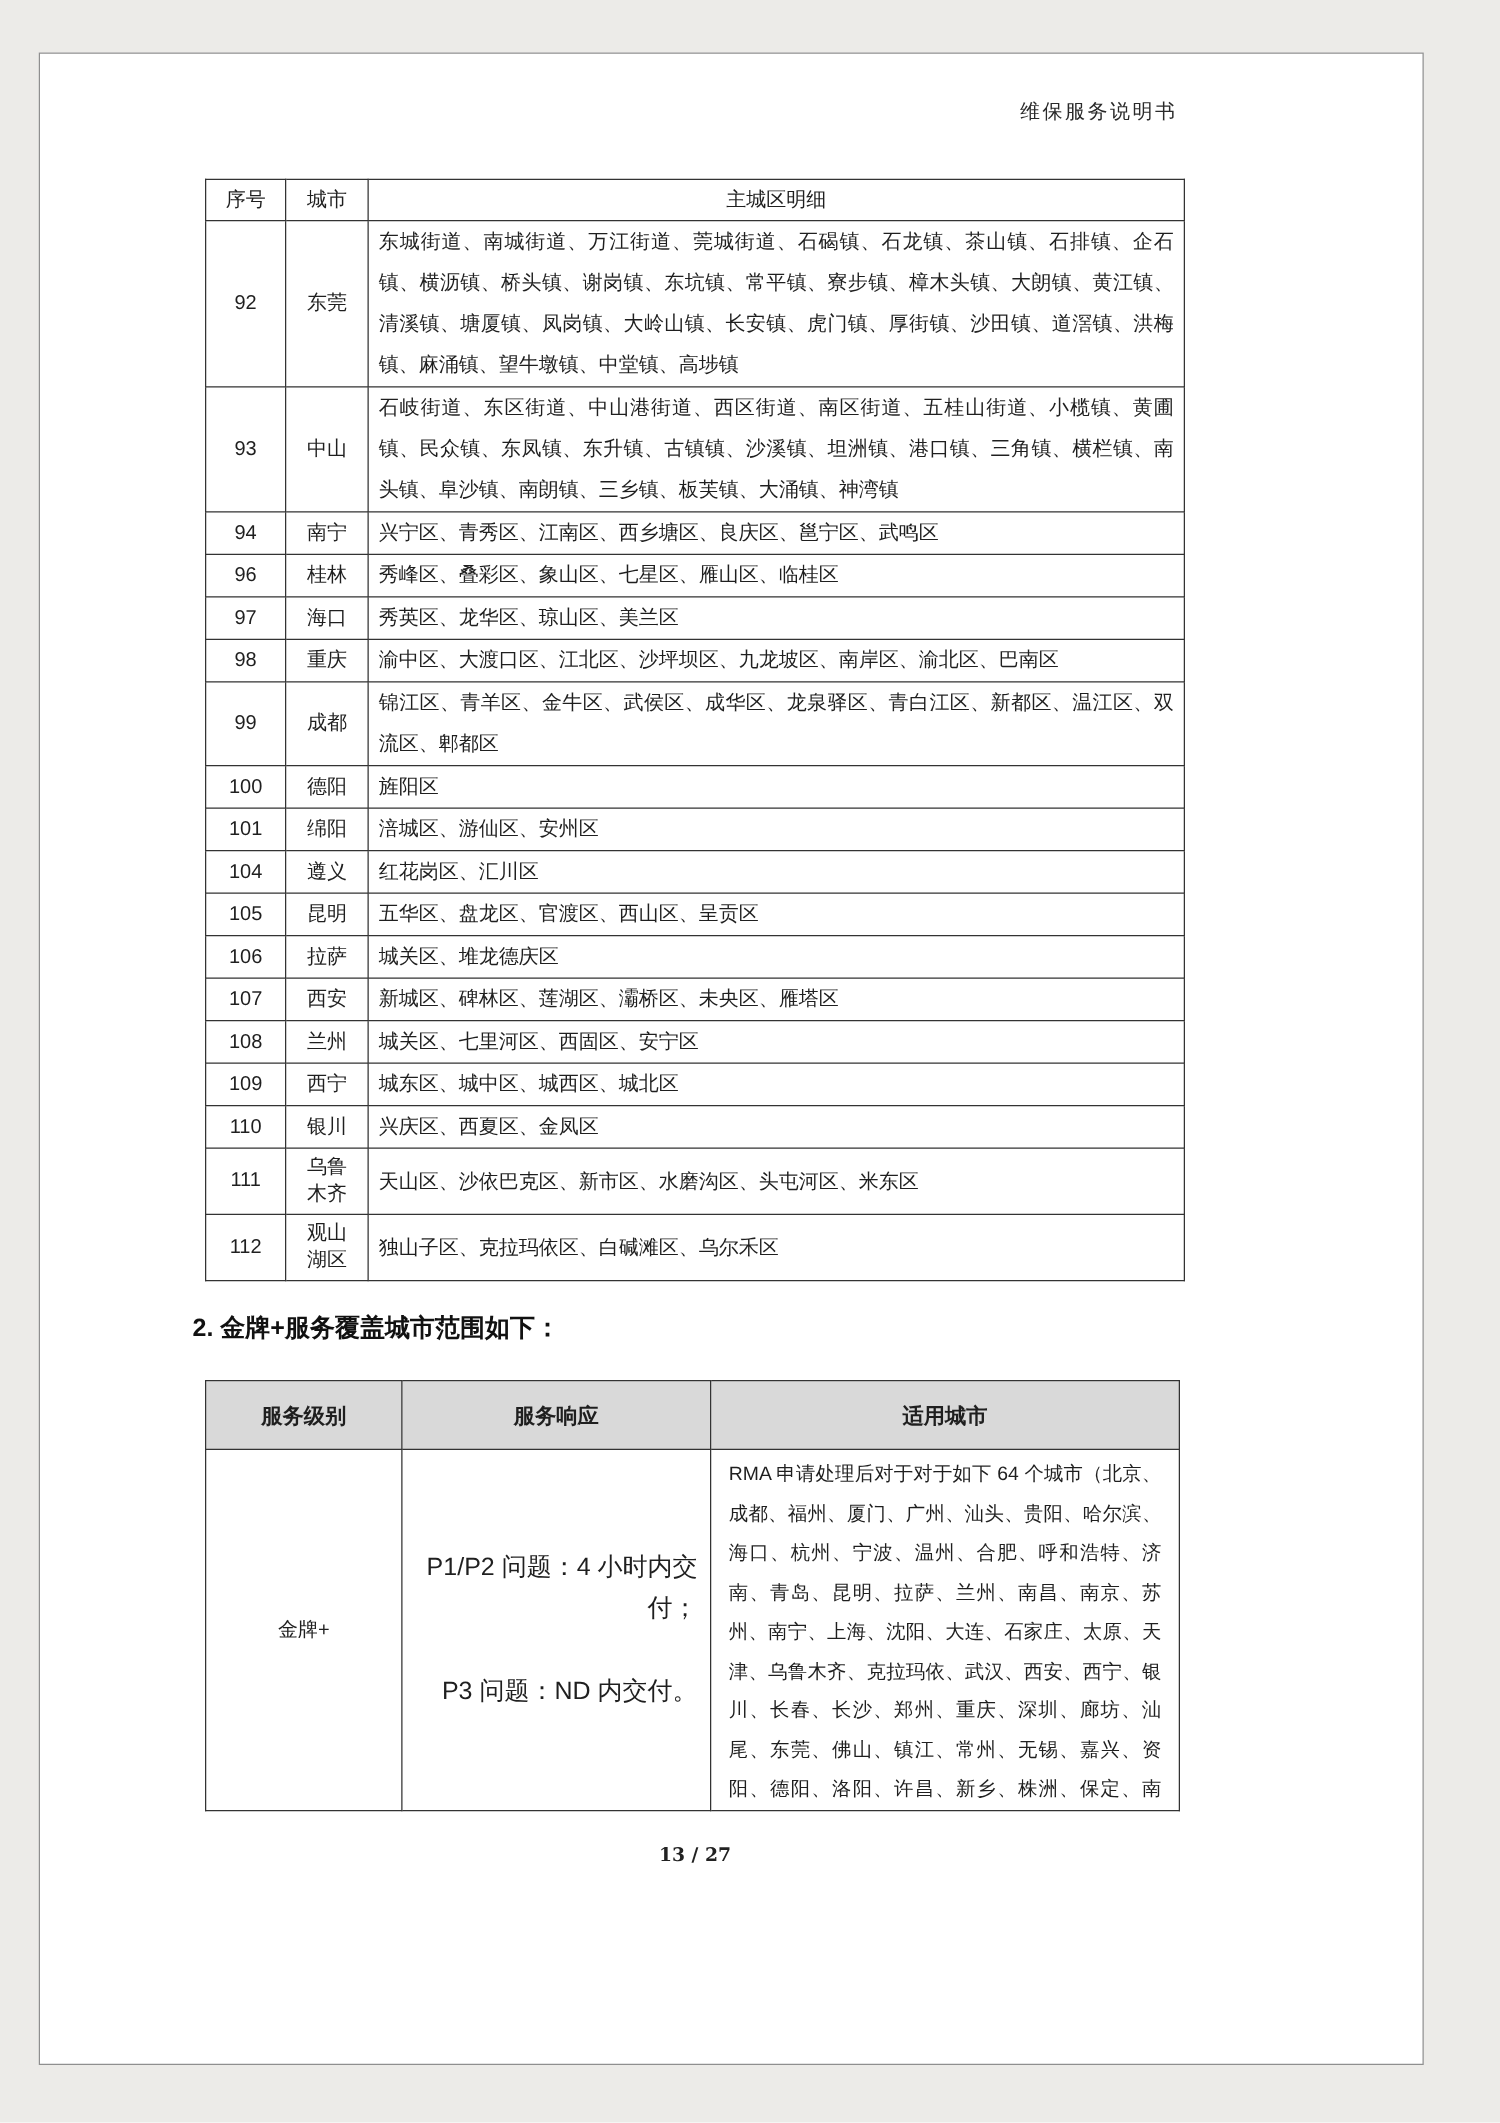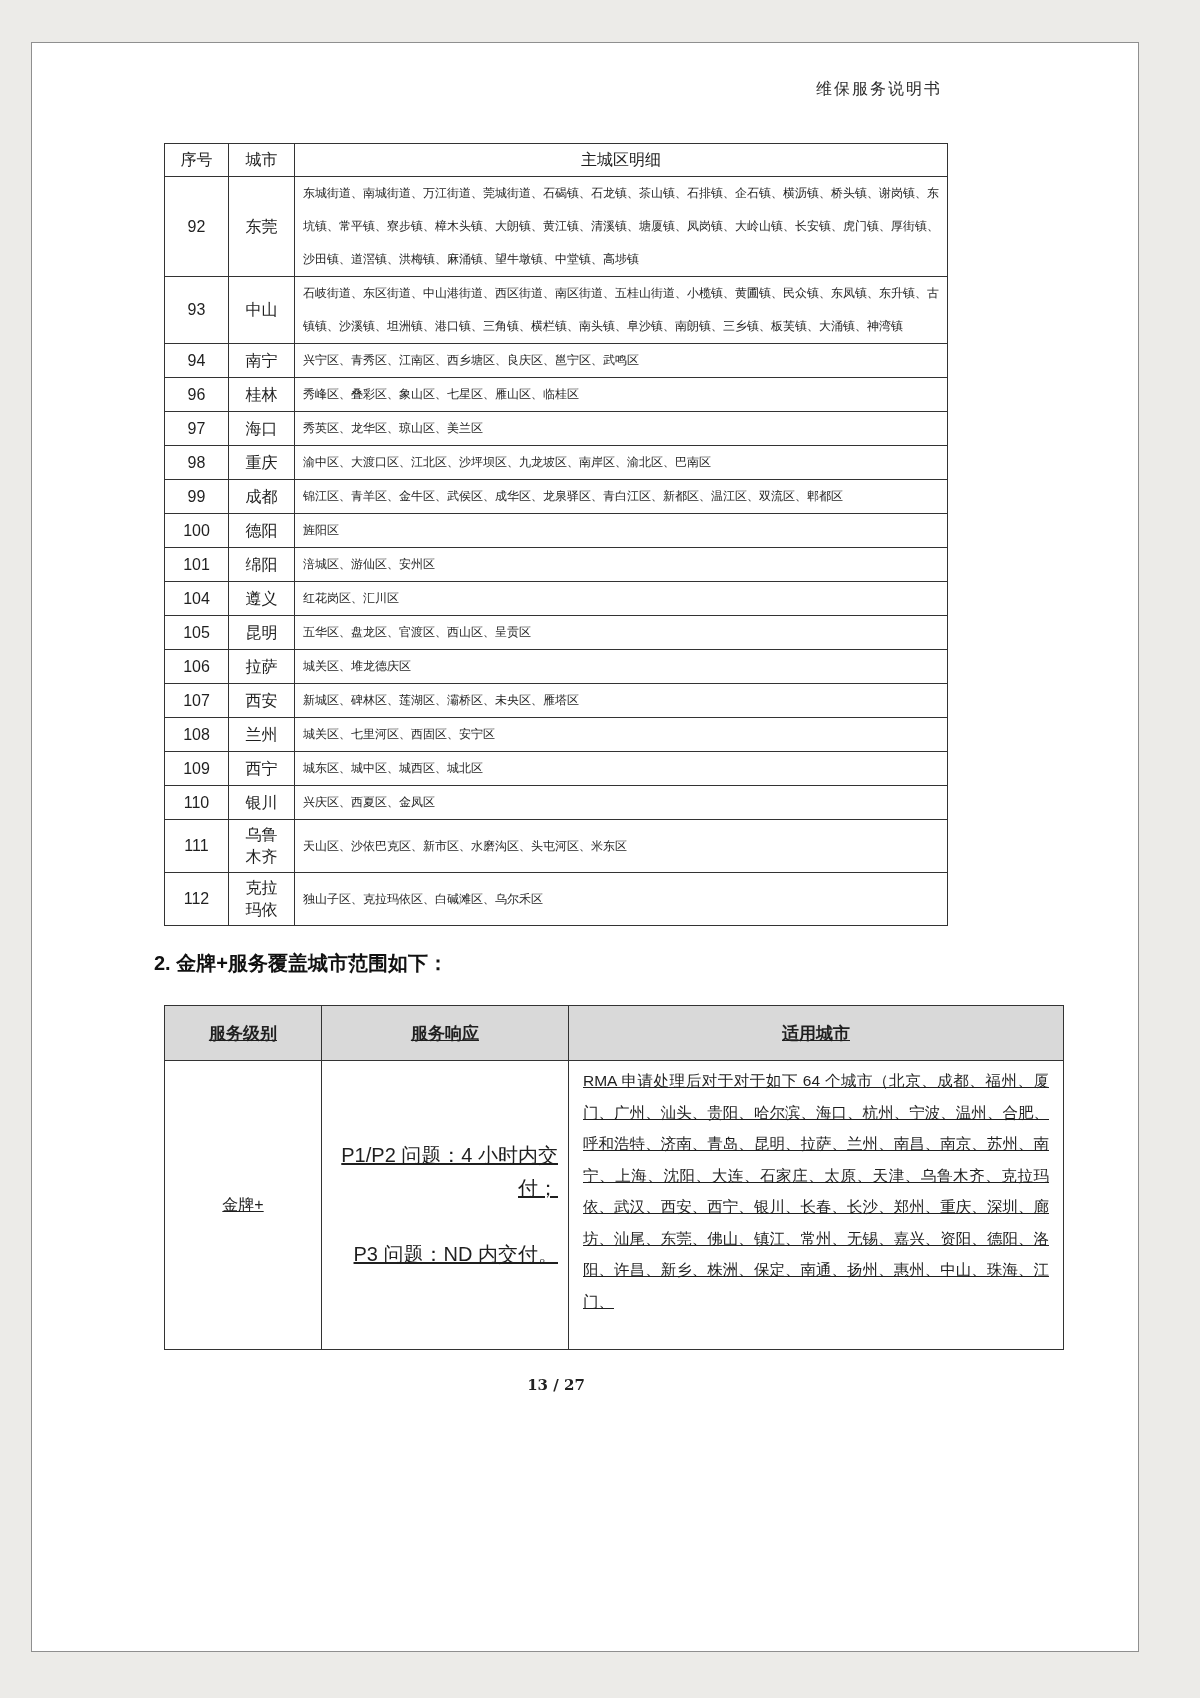--- a/index.html
+++ b/index.html
@@ -23,28 +23,28 @@
     font-family:"DejaVu Serif","Liberation Serif",serif;
     font-size:16px; letter-spacing:2px; color:#2a2a2a;
   }
   table { border-collapse:collapse; table-layout:fixed; }
   .t1 { margin:100px 0 11px 132px; width:784px; }
   .t1 th, .t1 td { border:1px solid #333; font-weight:normal; }
   .t1 th { height:30px; text-align:center; font-size:16px; }
   .t1 col.c-no   { width:64px; }
   .t1 col.c-city { width:66px; }
   .t1 td.no, .t1 td.city { text-align:center; font-size:16px; line-height:22px; padding:4px 12px; }
-  .t1 td.detail { text-align:justify; font-size:12px; line-height:33px; padding:0 8px;font-family:Liberation Serif, serif; }
+  .t1 td.detail { text-align:justify; font-size:16px; line-height:33px; padding:0 8px;font-family:Liberation Serif, serif; }
 
   .heading {
     margin:24px 0 0 122px;
     font-size:20px; font-weight:bold; color:#111;
   }
 
-  .t2 { margin:28px 12px 0 132px; width:900px;text-decoration:underline; }
+  .t2 { margin:28px 12px 0 132px; width:780px; }
   .t2 th, .t2 td { border:1px solid #333; }
   .t2 th { background:#d9d9d9; height:52px; font-size:17px; font-weight:bold; }
   .t2 col.c-level { width:157px; }
   .t2 col.c-resp  { width:247px; }
   .t2 td { vertical-align:middle; }
   .t2 td.level { text-align:center; font-size:16px; }
   .t2 td.response { text-align:right; font-size:20px; line-height:33px; white-space:pre-line; padding:16px 10px; }
   .t2 td.cities { vertical-align:top; padding:4px 14px 0 14px; }
   .cities-clip {
     height:284px; overflow:hidden;
@@ -158,21 +158,21 @@
           <td class="city">银川</td>
           <td class="detail">兴庆区、西夏区、金凤区</td>
         </tr>
       <tr>
           <td class="no">111</td>
           <td class="city">乌鲁木齐</td>
           <td class="detail">天山区、沙依巴克区、新市区、水磨沟区、头屯河区、米东区</td>
         </tr>
       <tr>
           <td class="no">112</td>
-          <td class="city">克拉玛依</td>
+          <td class="city">观山湖区</td>
           <td class="detail">独山子区、克拉玛依区、白碱滩区、乌尔禾区</td>
         </tr>
     </tbody>
   </table>
 
   <div class="heading">2. 金牌+服务覆盖城市范围如下：</div>
 
   <table class="t2">
     <colgroup>
         <col class="c-level">

